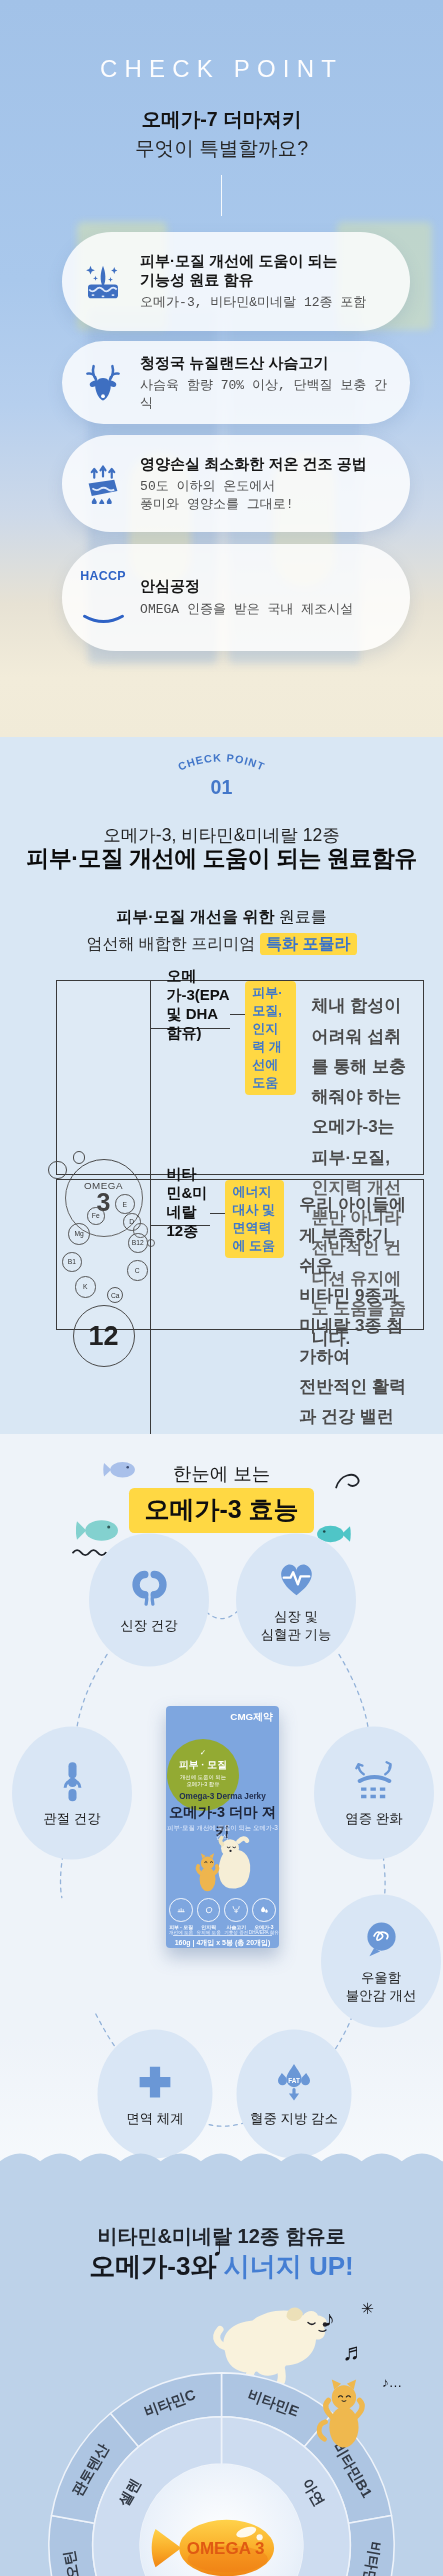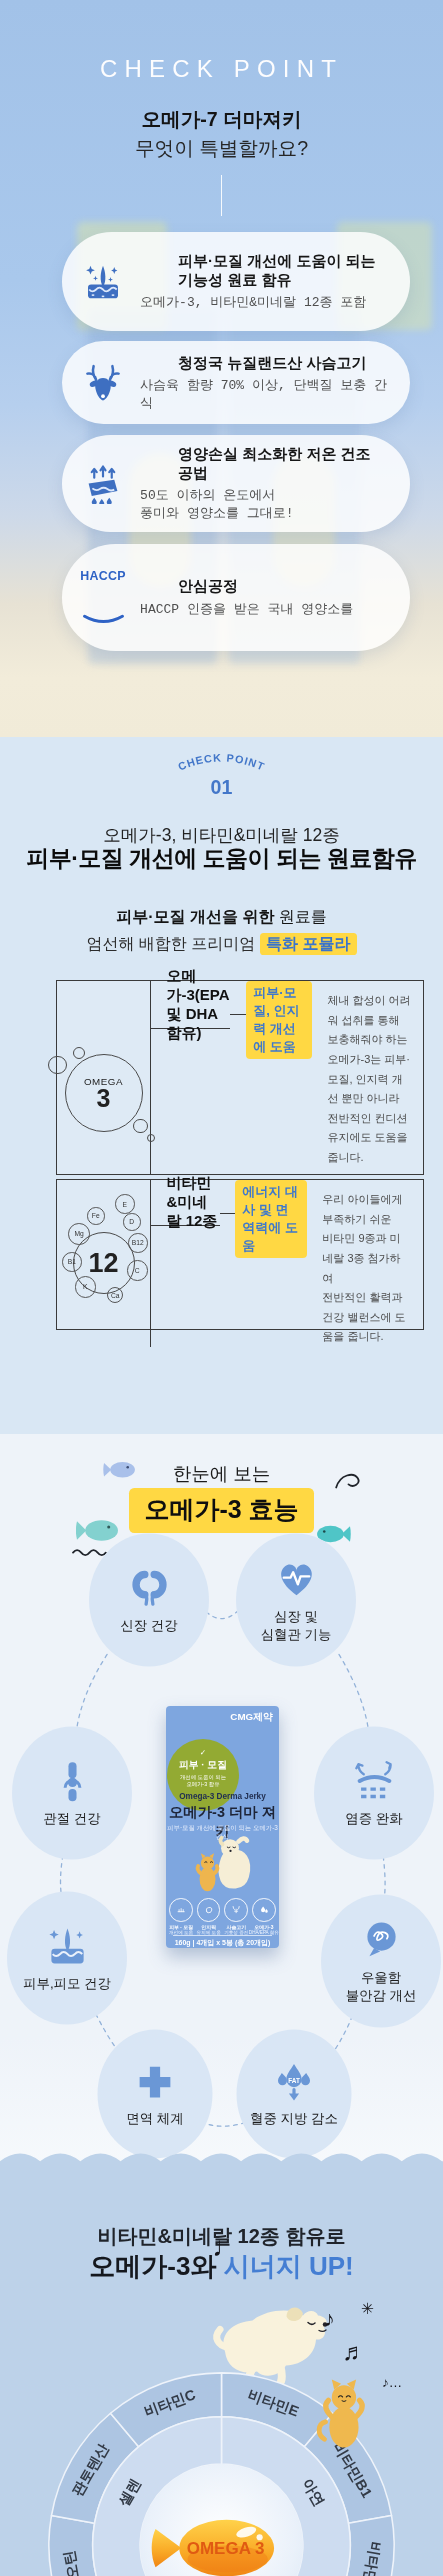--- a/index.html
+++ b/index.html
@@ -22,21 +22,21 @@
   .eyebrow{top:55px;font-size:24px;font-weight:200;letter-spacing:7.2px;color:#fdfdfe;}
   .hero-title{top:106px;font-size:19.6px;font-weight:800;color:#141414;}
   .hero-sub{top:135px;font-size:19.6px;font-weight:400;color:#262626;}
   .vline{left:221px;top:175px;width:1px;height:41px;background:rgba(255,255,255,.9);}
   .card{position:absolute;left:62px;width:348px;background:rgba(255,255,255,.82);
         border-radius:57px;box-shadow:0 6.2px 15.5px rgba(90,120,170,.16);
         display:flex;align-items:center;gap:15.5px;padding:0 20.6px 0 19.6px;box-sizing:border-box;}
   .c1{top:232px;height:99px;}  .c2{top:341px;height:83px;}
   .c3{top:435px;height:97px;}  .c4{top:544px;height:107px;}
   .card-icon{flex:0 0 43px;width:43px;display:flex;flex-direction:column;align-items:center;justify-content:center;}
-  .card-title{font-size:15px;font-weight:800;color:#161616;line-height:1.3;margin-left:38px;}
+  .card-title{font-size:15px;font-weight:800;color:#161616;line-height:1.3;}
   .card-sub{font-size:13px;color:#4e4e4e;line-height:1.38;margin-top:4.6px;font-family:Liberation Mono, monospace;}
   .haccpmark{display:flex;flex-direction:column;align-items:center;gap:31px;}
   .htxt{font-size:12.4px;font-weight:800;color:#2e62c5;letter-spacing:0.3px;}
 
   
   .sec2{position:absolute;top:737px;left:0;width:443px;height:697px;background:#d9e7f4;}
   .cp-arc{left:170px;top:10.3px;}
   .cp-num{top:39px;font-size:19.6px;font-weight:700;color:#4377c9;}
   .s2l1{top:86px;font-size:17.5px;font-weight:500;color:#222;}
   .s2l2{top:106px;font-size:23px;font-weight:800;color:#0c0c0c;letter-spacing:-0.5px;}
@@ -47,21 +47,21 @@
   .itable{position:absolute;left:56px;width:368px;border:1.5px solid #3a3a3a;
           display:grid;grid-template-columns:94px 1fr;background:rgba(255,255,255,.15);box-sizing:border-box;}
   .t1{top:243px;height:195px;} .t2{top:442px;height:151px;}
   .ill{border-right:1.5px solid #3a3a3a;position:relative;}
   .rrows{display:flex;flex-direction:row;}
   .rt{display:flex;align-items:center;padding-left:15.5px;font-size:15px;font-weight:800;color:#111;
       border-bottom:1.5px solid #3a3a3a;}
   .t1 .rt{height:47px;} .t2 .rt{height:45px;}
   .rh{display:flex;align-items:flex-start;padding-left:15.5px;height:33px;border-bottom:1.5px solid #3a3a3a;}
   .rh span{background:#ffd843;color:#3f78cc;font-size:13px;font-weight:800;padding:2.6px 7.2px 3.6px;border-radius:4.1px;}
-  .rb{padding:10.3px 12.4px 0 15.5px;font-size:11px;color:#4a4a4a;line-height:1.78;}
+  .rb{padding:10.3px 12.4px 0 15.5px;font-size:17px;color:#4a4a4a;line-height:1.78;font-weight:bold;}
   .ombub{position:absolute;left:50%;top:58%;transform:translate(-50%,-50%);width:76px;height:76px;
          border:1.3px solid #4a4a4a;border-radius:50%;display:flex;flex-direction:column;
          align-items:center;justify-content:center;color:#222;}
   .omega-word{font-size:9.8px;letter-spacing:0.5px;}
   .omega-num{font-size:25px;font-weight:800;line-height:.95;}
   .dot{position:absolute;border:1px solid #4a4a4a;border-radius:50%;}
   .twelve{position:absolute;left:50%;top:50%;transform:translate(-50%,-50%);width:60px;height:60px;
           border:1.3px solid #4a4a4a;border-radius:50%;display:flex;align-items:center;justify-content:center;
           font-size:27px;font-weight:800;color:#222;}
   .mini{position:absolute;border:1px solid #555;border-radius:50%;display:flex;align-items:center;
@@ -193,21 +193,21 @@
 
     <div class="card c4">
       <div class="card-icon haccpmark">
         <span class="htxt">HACCP</span>
         <svg width="43" height="11.3" viewBox="0 0 100 26">
             <path d="M6,5 Q50,30 94,5" stroke="#2e62c5" stroke-width="7" fill="none" stroke-linecap="round"></path>
           </svg>
       </div>
       <div>
         <div class="card-title pre">안심공정</div>
-        <div class="card-sub pre">HACCP 인증을 받은 국내 영양소를</div>
+        <div class="card-sub pre">OMEGA 인증을 받은 국내 제조시설</div>
       </div>
     </div>
   </section>
 
   <section class="sec2">
     <svg class="abs cp-arc" width="103" height="32" viewBox="0 0 200 62">
       <path id="arcpath" d="M8,52 Q100,4 192,52" fill="none"></path>
       <text font-size="21" font-weight="bold" letter-spacing="2" fill="#4377c9">
         <textPath href="#arcpath" startOffset="50%" text-anchor="middle">CHECK POINT</textPath>
       </text>
@@ -342,30 +342,20 @@
         <g stroke="#6a97d6" stroke-width="3.5" fill="none" stroke-linecap="round" stroke-linejoin="round">
           <path d="M16,22 Q8,16 8,8 M5,13 l3,-6 6,2"></path>
           <path d="M48,22 Q56,16 56,8 M50,4 l6,3 -2,6"></path>
         </g>
         <line x1="12" y1="44" x2="52" y2="44" stroke="#6a97d6" stroke-width="5" stroke-dasharray="8 6"></line>
         <line x1="12" y1="55" x2="52" y2="55" stroke="#6a97d6" stroke-width="5" stroke-dasharray="8 6"></line>
       </svg>
       <div class="lbl pre">염증 완화</div>
     </div>
 
-    <div class="bub" style="left:67px;top:524px;">
-      <svg width="43" height="43" viewBox="0 0 64 64">
-        <rect x="8" y="36" width="48" height="22" rx="5" fill="#6a97d6"></rect>
-        <path d="M10,44 q5,6 11,0 q5,-6 11,0 q5,6 11,0 q5,-6 11,0" stroke="#eaf1fb" stroke-width="3" fill="none"></path>
-        <path d="M32,40 C26,30 28,16 32,6 C36,16 38,30 32,40 Z" fill="#6a97d6"></path>
-        <path d="M12,8 L14,13 L19,15 L14,17 L12,22 L10,17 L5,15 L10,13 Z" fill="#6a97d6"></path>
-        <path d="M50,10 L51.5,14 L55,15.5 L51.5,17 L50,21 L48.5,17 L45,15.5 L48.5,14 Z" fill="#6a97d6"></path>
-      </svg>
-      <div class="lbl pre">피부,피모 건강</div>
-    </div>
 
     <div class="bub" style="left:381px;top:527px;">
       <svg width="43" height="43" viewBox="0 0 64 64">
         <circle cx="32" cy="27" r="21" fill="#6a97d6"></circle>
         <path d="M21,44 l-7,12 16,-7 Z" fill="#6a97d6"></path>
         <path d="M21,26 q4,-9 10,-4 q6,5 -1,9 q-7,4 -4,-4 q3,-9 11,-6 q7,3 3,9" stroke="#fff" stroke-width="2.6" fill="none" stroke-linecap="round"></path>
       </svg>
       <div class="lbl pre">우울함
 불안감 개선</div>
     </div>

